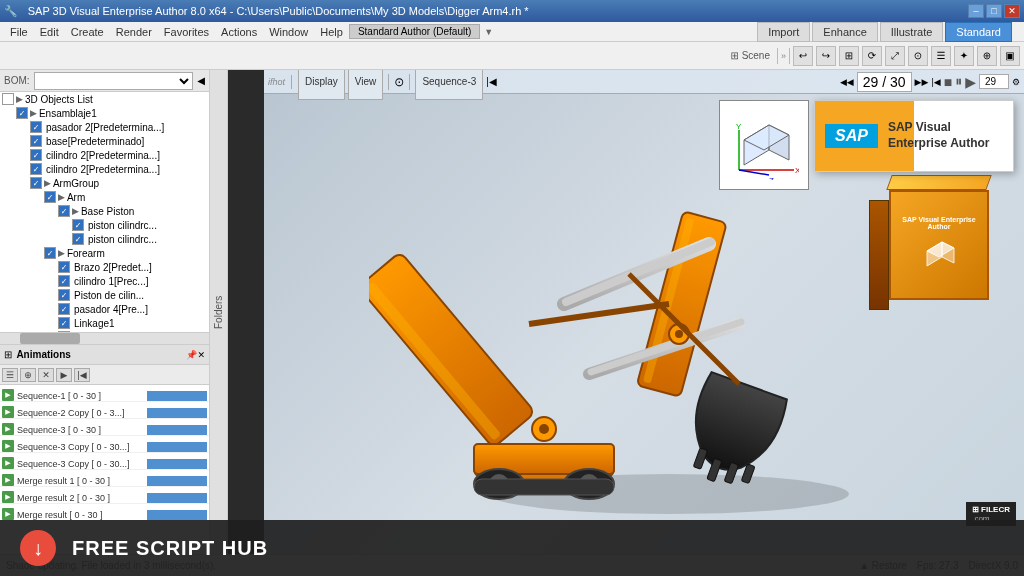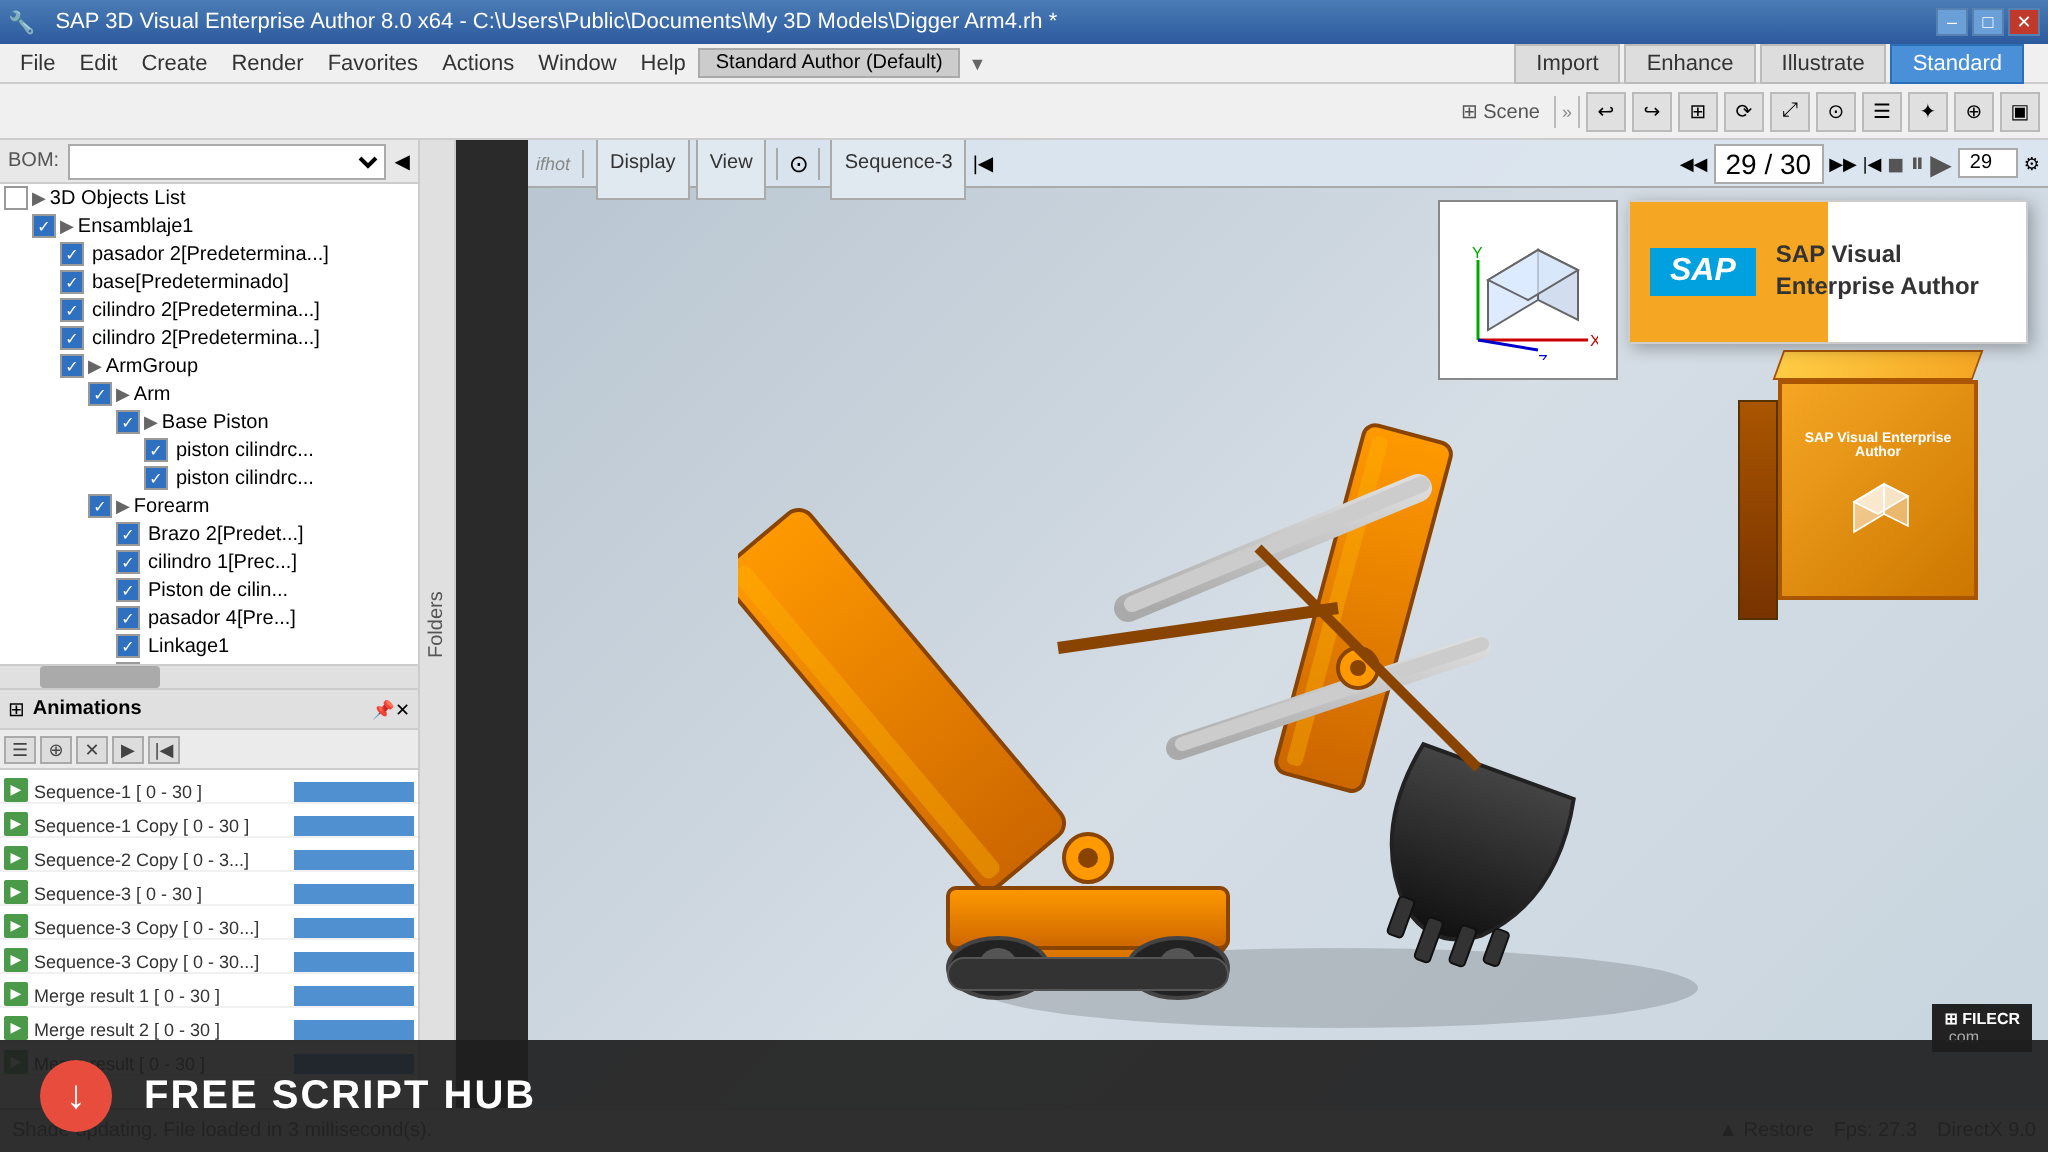--- a/index.html
+++ b/index.html
@@ -551,27 +551,20 @@
         <div class="anim-btn">⊕</div>
         <div class="anim-btn">✕</div>
         <div class="anim-btn">▶</div>
         <div class="anim-btn">|◀</div>
       </div>
       <div id="anim-list">
 
       <div class="anim-item">
             <div class="anim-play-btn">▶</div>
             <span class="anim-name">Sequence-1 [ 0 - 30 ]</span>
-            <div class="anim-bar-container">
-              <div class="anim-bar" style="width: 100%;"></div>
-            </div>
-          </div>
-          <div class="anim-item">
-            <div class="anim-play-btn">▶</div>
-            <span class="anim-name">Sequence-1 Copy [ 0 - 30 ]</span>
             <div class="anim-bar-container">
               <div class="anim-bar" style="width: 100%;"></div>
             </div>
           </div>
           <div class="anim-item">
             <div class="anim-play-btn">▶</div>
             <span class="anim-name">Sequence-2 Copy [ 0 - 3...]</span>
             <div class="anim-bar-container">
               <div class="anim-bar" style="width: 100%;"></div>
             </div>

